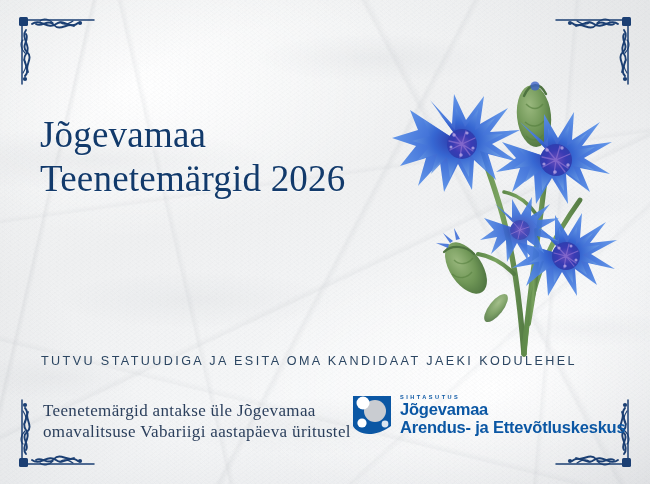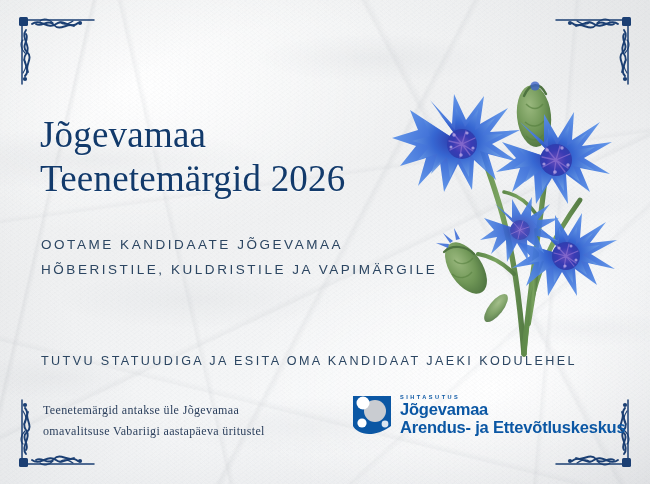--- a/index.html
+++ b/index.html
@@ -119,21 +119,21 @@
     font-size: 12.6px;
     letter-spacing: 2.4px;
     color: #2c4662;
     white-space: nowrap;
   }
   .fineprint {
     position: absolute;
     left: 43px;
     top: 400px;
     font-family: "Liberation Serif", "DejaVu Serif", serif;
-    font-size: 12px;
+    font-size: 17px;
     line-height: 21px;
     letter-spacing: .35px;
     color: #2b3f5c;
     white-space: pre-line;
   }
 
   
   .logo {
     position: absolute;
     left: 351px;
@@ -385,22 +385,20 @@
       </g>
 
       <g>
         <ellipse cx="122" cy="284" rx="7" ry="17" fill="url(#budG)" transform="rotate(38 122 284)" opacity=".9"></ellipse>
       </g>
     </svg>
   </div>
 
   <div class="title">Jõgevamaa
 Teenetemärgid 2026</div>
-  <div class="subtitle">OOTAME KANDIDAATE JÕGEVAMAA
-HÕBERISTILE, KULDRISTILE JA VAPIMÄRGILE</div>
   <div class="cta">TUTVU STATUUDIGA JA ESITA OMA KANDIDAAT JAEKI KODULEHEL</div>
   <div class="fineprint">Teenetemärgid antakse üle Jõgevamaa
 omavalitsuse Vabariigi aastapäeva üritustel</div>
 
   <div class="logo">
     <div class="logo-mark">
       <svg viewBox="0 0 42 46" xmlns="http://www.w3.org/2000/svg">
         <path d="M2 4 H40 V34 C40 34, 30 42, 18 42 C10 42, 4 38, 2 34 Z" fill="#0b57a4"></path>
         <circle cx="24" cy="19" r="11" fill="#c9ccd1"></circle>
         <circle cx="12" cy="11" r="6.5" fill="#ffffff"></circle>

